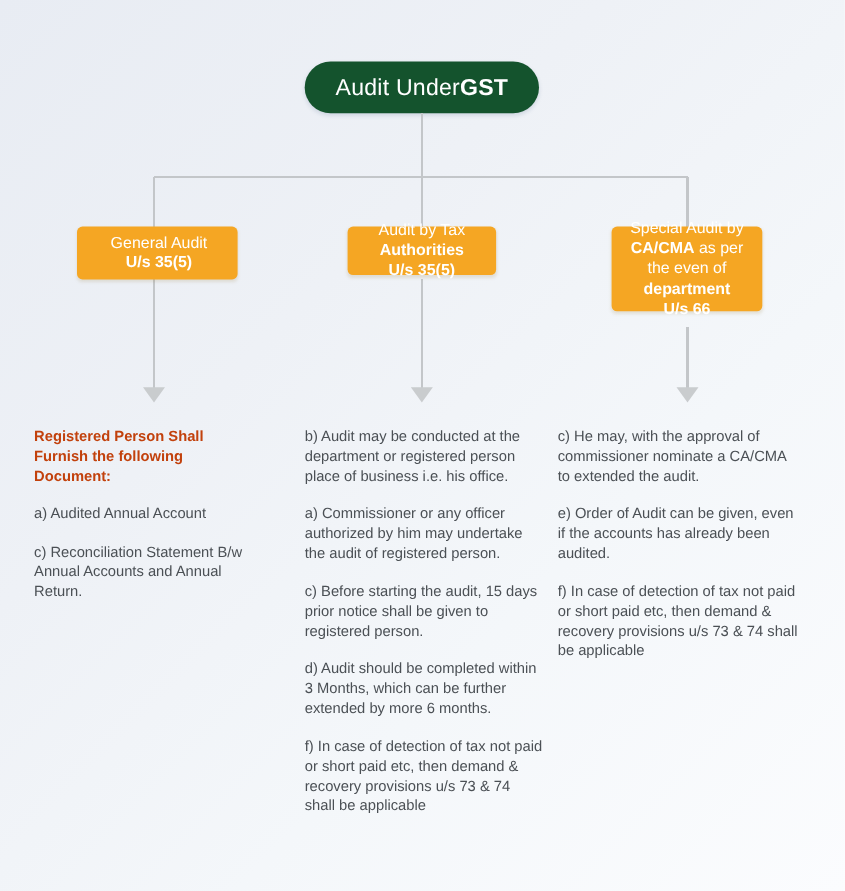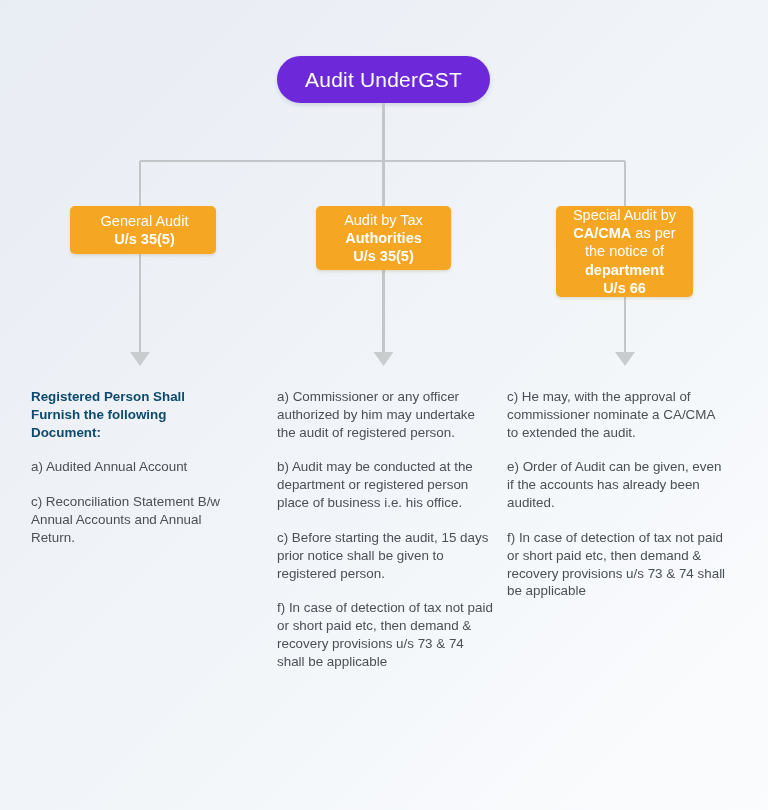--- a/index.html
+++ b/index.html
@@ -23,32 +23,32 @@
   }
 
   
   .root-node {
     position: absolute;
     left: 277px;
     top: 56px;
     width: 213px;
     height: 47px;
     border-radius: 24px;
-    background: #6d28d9;
+    background: #14532d;
     box-shadow: 0 2px 4px rgba(60, 90, 130, 0.18);
     display: flex;
     align-items: center;
     justify-content: center;
     color: #ffffff;
     font-size: 21px;
     letter-spacing: 0.2px;
     white-space: nowrap;
   }
   .root-node .reg { font-weight: 400; }
-  .root-node .bold { font-weight: 400; margin-left: 0; }
+  .root-node .bold { font-weight: 700; margin-left: 0; }
 
   
   #connectors {
     position: absolute;
     left: 0;
     top: 0;
     width: 768px;
     height: 810px;
     pointer-events: none;
   }
@@ -67,38 +67,38 @@
     text-align: center;
     font-size: 14.5px;
     line-height: 1.26;
     padding: 6px 10px;
     box-sizing: border-box;
   }
   .branch-box .reg  { font-weight: 400; }
   .branch-box .bold { font-weight: 700; }
 
   #box-general    { left: 70px;  top: 206px; width: 146px; height: 48px; padding-left: 13px; }
-  #box-tax        { left: 316px; top: 206px; width: 135px; height: 64px; }
-  #box-special    { left: 556px; top: 206px; width: 137px; height: 91px; }
+  #box-tax        { left: 316px; top: 206px; width: 135px; height: 44px; }
+  #box-special    { left: 556px; top: 206px; width: 137px; height: 77px; }
 
   
   .column {
     position: absolute;
     top: 388px;
     font-size: 13.4px;
     line-height: 1.33;
     color: #4b5055;
   }
   #col-general { left: 31px;  width: 208px; }
   #col-tax     { left: 277px; width: 218px; }
   #col-special { left: 507px; width: 222px; }
 
   .col-heading {
     font-weight: 700;
-    color: #0c4a6e;
+    color: #c2410c;
     margin: 0 16px 17px 0;
   }
   .col-item {
     margin: 0 0 17px 0;
   }
   .col-item:last-child { margin-bottom: 0; }
 </style>
 </head>
 <body>
 
@@ -139,35 +139,36 @@
     <div class="reg">Audit by Tax</div>
     <div class="bold">Authorities</div>
     <div class="bold">U/s 35(5)</div>
   </div>
 
   <div id="box-special" class="branch-box">
     <div class="reg">Special Audit by</div>
     <div>
       <span class="bold">CA/CMA</span><span class="reg"> as per</span>
     </div>
-    <div class="reg">the notice of</div>
+    <div class="reg">the even of</div>
     <div class="bold">department</div>
     <div class="bold">U/s 66</div>
   </div>
 
   <div id="col-general" class="column">
     <p class="col-heading">Registered Person Shall Furnish the following Document:</p>
     <p class="col-item">a) Audited Annual Account</p>
     <p class="col-item">c) Reconciliation Statement B/w Annual Accounts and Annual Return.</p>
   </div>
 
   <div id="col-tax" class="column">
+    <p class="col-item">b) Audit may be conducted at the department or registered person place of business i.e. his office.</p>
     <p class="col-item">a) Commissioner or any officer authorized by him may undertake the audit of registered person.</p>
-    <p class="col-item">b) Audit may be conducted at the department or registered person place of business i.e. his office.</p>
     <p class="col-item">c) Before starting the audit, 15 days prior notice shall be given to registered person.</p>
+    <p class="col-item">d) Audit should be completed within 3 Months, which can be further extended by more 6 months.</p>
     <p class="col-item">f) In case of detection of tax not paid or short paid etc, then demand &amp; recovery provisions u/s 73 &amp; 74 shall be applicable</p>
   </div>
 
   <div id="col-special" class="column">
     <p class="col-item">c) He may, with the approval of commissioner nominate a CA/CMA to extended the audit.</p>
     <p class="col-item">e) Order of Audit can be given, even if the accounts has already been audited.</p>
     <p class="col-item">f) In case of detection of tax not paid or short paid etc, then demand &amp; recovery provisions u/s 73 &amp; 74 shall be applicable</p>
   </div>
 
 </div>

